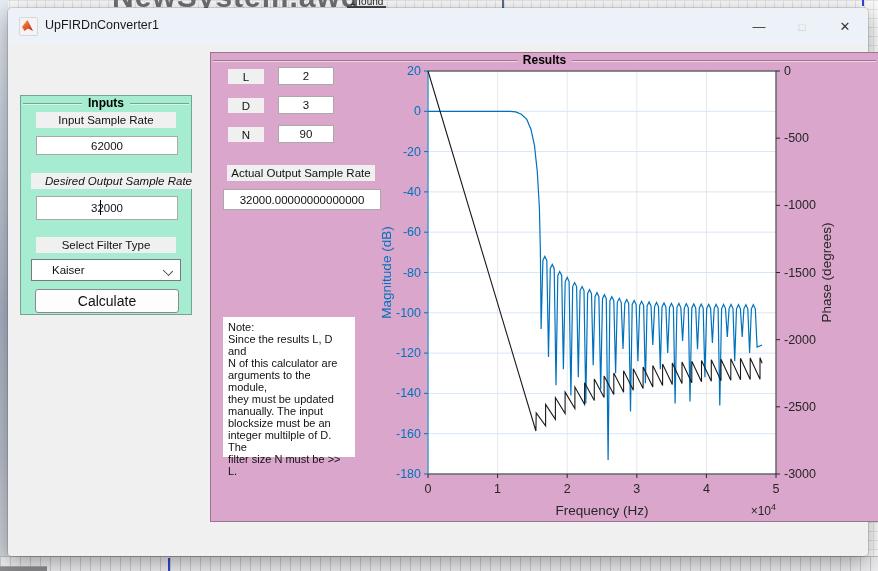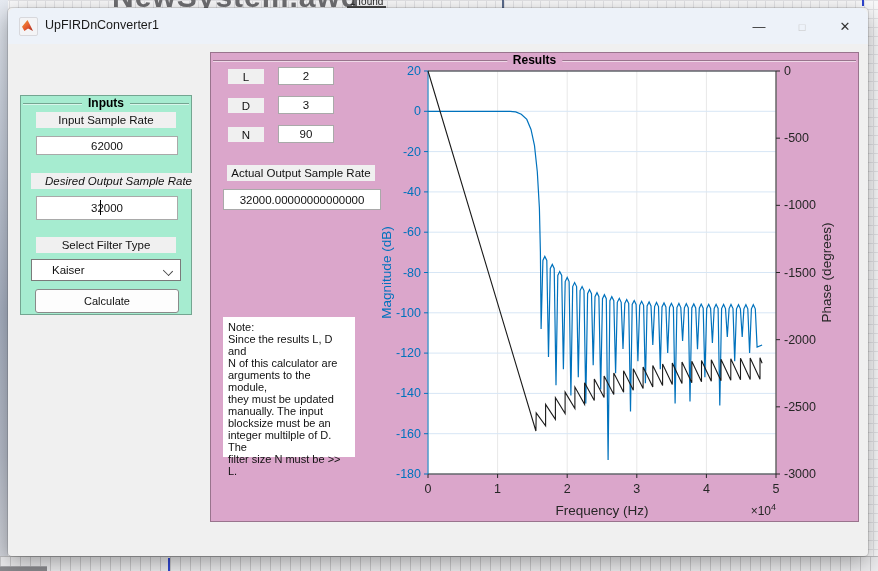--- a/index.html
+++ b/index.html
@@ -42,34 +42,34 @@
   .btn-max{left:781px;color:#c5c5c5;font-size:11px;}
   .btn-close{left:824px;font-size:13px;}
   
   .panel{position:absolute;border:1px solid rgba(0,0,0,.30);}
   .panel .etch{position:absolute;left:2px;right:2px;top:7px;height:1px;background:rgba(0,0,0,.30);
     box-shadow:0 1px 0 rgba(255,255,255,.55);}
   .panel-legend{position:absolute;top:0;left:50%;transform:translateX(-50%);padding:0 6px;
     font-weight:bold;font-size:12px;color:#000;line-height:15px;z-index:2;}
   .panel-inputs{left:12px;top:87px;width:170px;height:218px;background:#a6ecd0;}
   .panel-inputs .panel-legend{background:#a6ecd0;}
-  .panel-results{left:202px;top:44px;width:647px;height:468px;background:#dba6cb;}
+  .panel-results{left:202px;top:44px;width:647px;height:468px;background:#dba6cb;padding-left:20px;}
   .panel-results .panel-legend{background:#dba6cb;}
   
   .ui-label{position:absolute;background:#f0f0f0;font-size:11.5px;color:#111;
     display:flex;align-items:center;justify-content:center;}
   .ui-field{position:absolute;background:#fff;border:1px solid #a9a9a9;font-size:11.5px;color:#111;
     display:flex;align-items:center;justify-content:center;}
   .caret{position:absolute;left:calc(50% - 7px);top:3px;width:1px;height:15px;background:#000;}
   .ui-select{position:absolute;background:#fff;border:1px solid #7a7a7a;font-size:11.5px;color:#111;
     display:flex;align-items:center;padding-left:20px;}
   .chev{position:absolute;right:8px;top:7px;width:7px;height:7px;border-right:1.6px solid #444;
     border-bottom:1.6px solid #444;transform:rotate(45deg) scale(1,.8);}
   .ui-button{position:absolute;background:#fdfdfd;border:1px solid #8a8a8a;border-radius:3px;
-    font-size:11px;color:#111;display:flex;align-items:center;justify-content:center;cursor:default;}
+    font-size:14px;color:#111;display:flex;align-items:center;justify-content:center;cursor:default;}
   .note-box{position:absolute;left:12px;top:264px;width:132px;height:140px;background:#fff;
     font-size:11px;line-height:12px;color:#111;padding:4px 5px;box-sizing:border-box;
     white-space:pre-line;}
   #plot-svg{position:absolute;left:150px;top:4px;}
 </style>
 </head>
 <body>
 
 <div class="bg-left-strip"></div>
 <div class="bg-big-text">NewSystem.awd</div>

